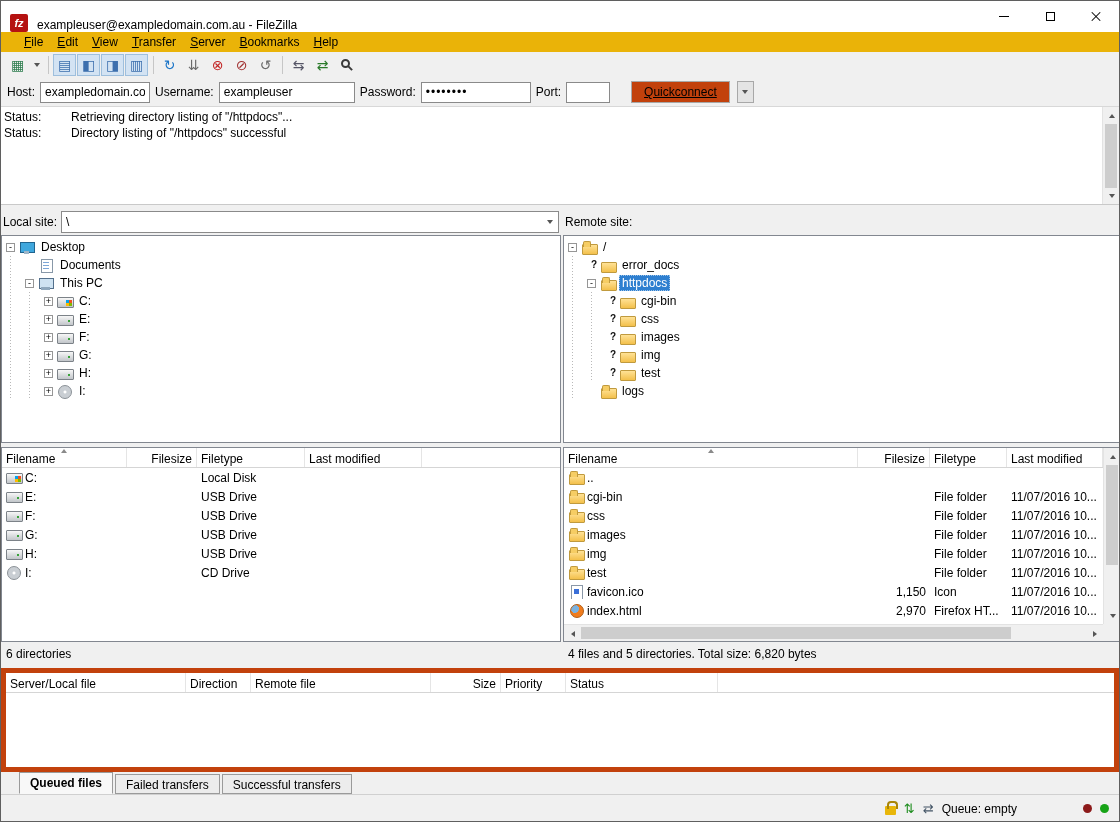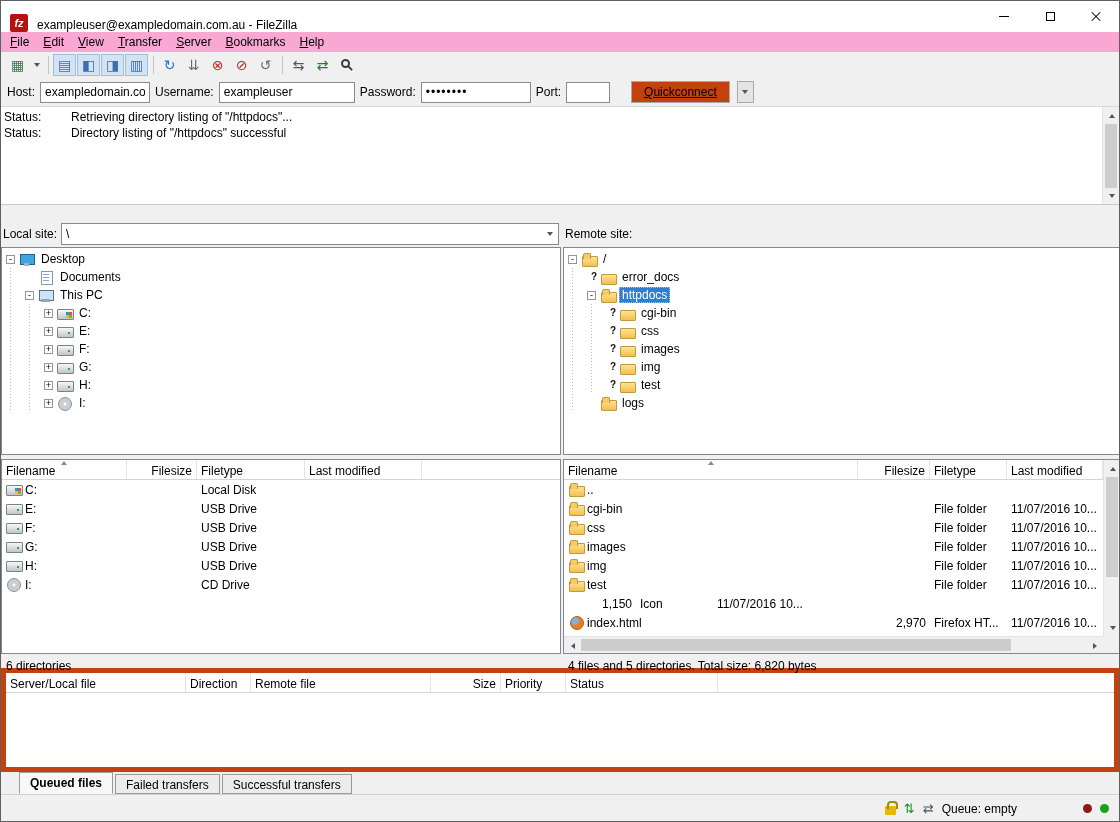--- a/index.html
+++ b/index.html
@@ -14,21 +14,21 @@
 .win-controls{margin-left:auto;display:flex;height:31px}
 .win-btn{width:46px;display:flex;align-items:center;justify-content:center}
 .glyph-min{width:10px;height:1px;background:#000}
 .glyph-max{width:9px;height:9px;border:1px solid #000}
 .glyph-close{width:12px;height:12px;position:relative}
 .glyph-close::before,.glyph-close::after{content:"";position:absolute;left:0;top:5px;width:12px;height:1px;background:#000}
 .glyph-close::before{transform:rotate(45deg)}
 .glyph-close::after{transform:rotate(-45deg)}
 
 
-.menubar{height:20px;display:flex;align-items:flex-start;padding-left:2px;background:#f9a8d4}
+.menubar{height:20px;display:flex;align-items:flex-start;padding-left:16px;background:#eab308}
 .menu-item{padding:3px 7px;display:block}
 .menu-item::first-letter{text-decoration:underline}
 
 
 .toolbar{height:26px;display:flex;align-items:center;padding-left:5px;background:#f0f0f0}
 .tb-btn{min-width:23px;height:22px;display:flex;align-items:center;justify-content:center;font-size:14px;line-height:1;
         color:#444;border:1px solid transparent;margin-right:1px}
 .tb-btn.pressed{background:#d3e3f3;border-color:#9ebfdd}
 .tb-dd{width:13px;height:22px;display:flex;align-items:center;justify-content:center;margin-right:1px}
 .tb-sep{width:1px;height:18px;background:#c6c6c6;margin:0 4px;flex:none}
@@ -68,21 +68,21 @@
 .tri-right{width:0;height:0;border-top:3px solid transparent;border-bottom:3px solid transparent;border-left:4px solid #555}
 .sb-thumb{position:absolute;left:2px;right:2px;background:#cdcdcd}
 .hscroll{position:absolute;bottom:0;left:0;right:17px;height:17px;background:#f0f0f0;border-top:1px solid #e3e3e3}
 .hs-arrow{position:absolute;top:0;width:17px;height:17px;display:flex;align-items:center;justify-content:center}
 .hs-left{left:0}.hs-right{right:0}
 .hs-thumb{position:absolute;top:2px;bottom:2px;background:#cdcdcd}
 .sb-corner{position:absolute;right:0;bottom:0;width:17px;height:17px;background:#f0f0f0}
 
 
 .main{height:457px;position:relative;background:#f0f0f0}
-.pane{position:absolute;top:16px;height:100%}
+.pane{position:absolute;top:4px;height:100%}
 .pane-local{left:0;width:560px}
 .pane-remote{left:562px;width:558px}
 .splitter{position:absolute;left:560px;top:0;width:2px;height:100%;background:#f0f0f0}
 .site-row{height:26px;display:flex;align-items:center;padding:0 2px;gap:4px}
 .combo{flex:1;height:22px;border:1px solid #8a8a8a;background:#fff;display:flex;align-items:center;padding-left:4px}
 .combo-arrow{margin-left:auto;width:16px;align-self:stretch;display:flex;align-items:center;justify-content:center}
 
 .treebox{height:208px;border:1px solid #828790;background:#fff;overflow:hidden;padding-top:2px}
 .tree-row{display:flex;align-items:center;height:18px;padding-left:4px}
 .ind{width:19px;flex:none;align-self:stretch;background-image:repeating-linear-gradient(to bottom,#b9b9b9 0 1px,transparent 1px 3px);
@@ -537,20 +537,24 @@
       <div class="lrow">
         <div class="cell c1 cell-name">
             <span class="icon" data-icon="folder"></span>
             <span>test</span>
           </div>
         <div class="cell c2 num"></div>
         <div class="cell c3">File folder</div>
         <div class="cell c4">11/07/2016 10...</div>
       </div>
       <div class="lrow">
+        <div class="cell c1 cell-name">
+            <span class="icon" data-icon="ico-file"></span>
+            <span>favicon.ico</span>
+          </div>
         <div class="cell c2 num">1,150</div>
         <div class="cell c3">Icon</div>
         <div class="cell c4">11/07/2016 10...</div>
       </div>
       <div class="lrow">
         <div class="cell c1 cell-name">
             <span class="icon" data-icon="html-file"></span>
             <span>index.html</span>
           </div>
         <div class="cell c2 num">2,970</div>

